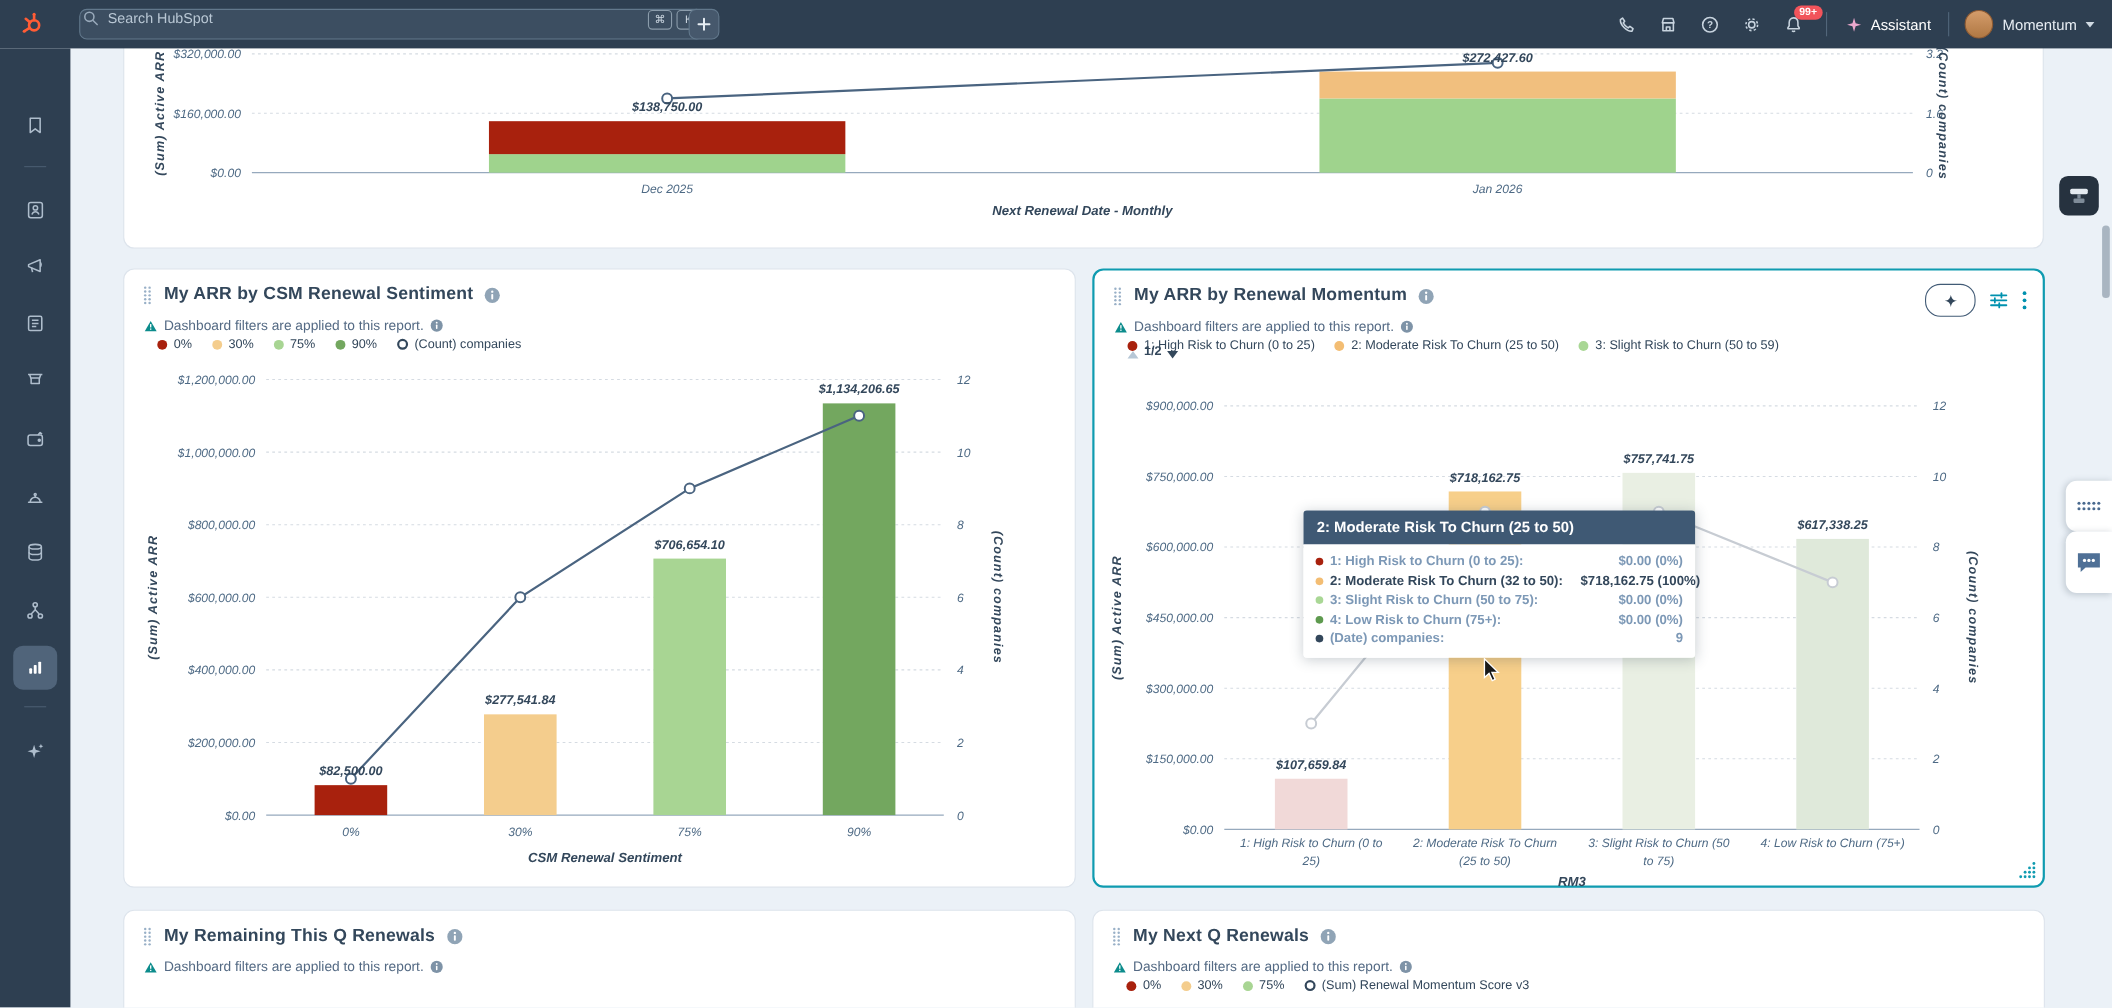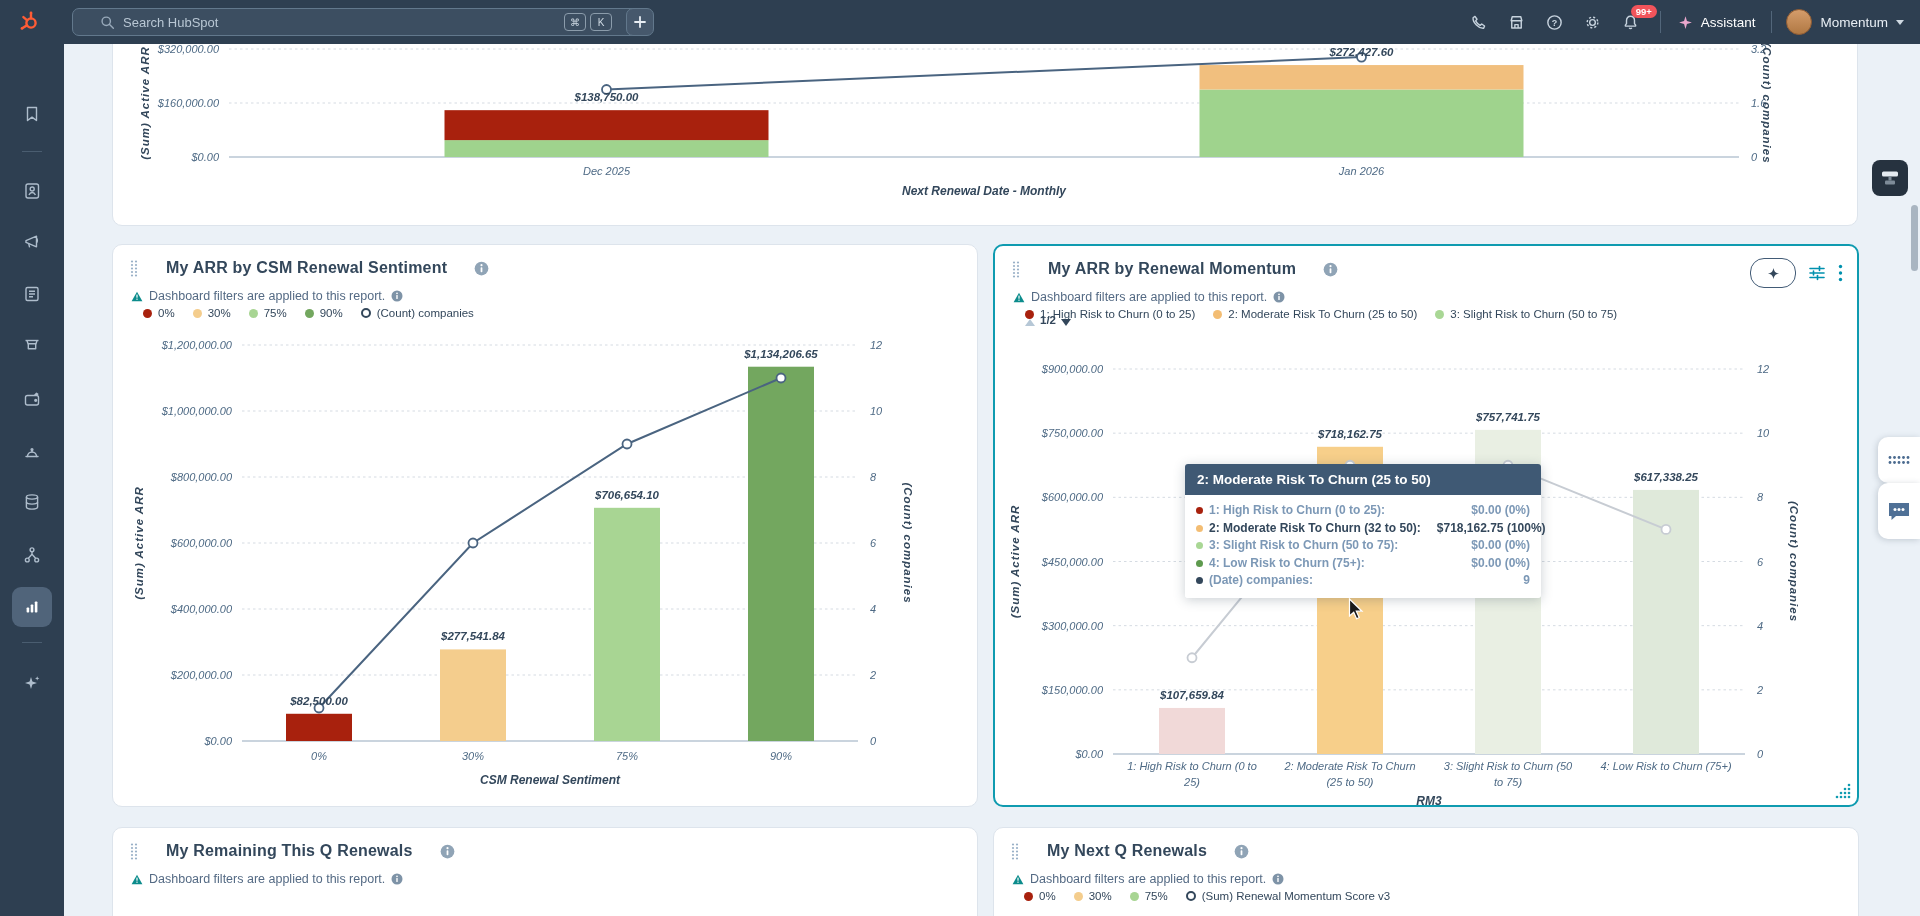--- a/index.html
+++ b/index.html
@@ -2,21 +2,21 @@
 <html><head>
 <meta charset="utf-8">
 <style>
   html,body{margin:0;padding:0;}
   body{width:1920px;height:916px;overflow:hidden;background:#ebf1f7;font-family:"Liberation Sans",sans-serif;}
   #app{position:absolute;top:0;left:0;width:1920px;height:916px;overflow:hidden;}
 
   
   .topnav{position:absolute;left:0;top:0;width:1920px;height:44px;background:#2e3f51;z-index:50;}
   .logo{position:absolute;left:18px;top:10px;width:24px;height:24px;}
-  .search{position:absolute;left:72px;top:8px;width:568px;height:28px;background:#3c4e61;border:1px solid #62788c;border-radius:7px;display:flex;align-items:center;padding:0 27px;box-sizing:border-box;color:#b9c7d4;font-size:13px;}
+  .search{position:absolute;left:72px;top:8px;width:568px;height:28px;background:#3c4e61;border:1px solid #62788c;border-radius:7px;display:flex;padding:0 2px;box-sizing:border-box;color:#b9c7d4;font-size:13px;}
   .search .stext{margin-left:8px;flex:1;}
   .keys{display:flex;gap:4px;}
   .keys kbd{display:inline-flex;align-items:center;justify-content:center;min-width:16px;height:16px;border:1px solid #8b9cab;border-radius:4px;color:#cfdae4;font-family:"Liberation Sans",sans-serif;font-size:10px;padding:0 2px;}
   .addbtn{position:absolute;left:626px;top:8px;width:28px;height:28px;background:#46586c;border:1px solid #62788c;border-radius:7px;padding:0;display:flex;align-items:center;justify-content:center;cursor:pointer;}
   .nav-right{position:absolute;right:12px;top:0;height:44px;display:flex;align-items:center;}
   .nav-icon{width:38px;height:44px;display:flex;align-items:center;justify-content:center;position:relative;cursor:pointer;}
   .nav-badge{position:absolute;top:5px;left:19px;background:#f2545b;color:#fff;font-size:9.5px;font-weight:bold;padding:1.5px 5px;border-radius:8px;line-height:1;}
   .nav-div{width:1px;height:22px;background:#52667a;margin:0 10px;}
   .assistant{display:flex;align-items:center;gap:7px;color:#ffffff;font-size:13.5px;padding:0 6px;cursor:pointer;}
   .account{display:flex;align-items:center;gap:8px;color:#e8eef4;font-size:13.5px;padding:0 4px;cursor:pointer;}
@@ -30,21 +30,21 @@
   .side-active{position:absolute;left:12px;width:40px;height:40px;background:#50647a;border-radius:9px;display:flex;align-items:center;justify-content:center;cursor:pointer;}
 
   
   .card{position:absolute;background:#fff;border:1px solid #dde4ec;border-radius:10px;box-sizing:border-box;}
   .card-top{left:112px;top:-22px;width:1746px;height:248px;}
   .card-sent{left:112px;top:244px;width:866px;height:563px;}
   .card-mom{left:993px;top:244px;width:866px;height:563px;border:2px solid #0f9bb0;}
   .card-rem{left:112px;top:827px;width:866px;height:140px;}
   .card-next{left:993px;top:827px;width:866px;height:140px;}
 
-  .card-head{position:absolute;left:16px;top:14px;display:flex;align-items:center;gap:27px;}
+  .card-head{position:absolute;left:16px;top:14px;display:flex;align-items:center;gap:10px;}
   .card-title{font-size:16px;font-weight:bold;color:#33475b;letter-spacing:.2px;}
   .note{position:absolute;left:18px;top:44px;display:flex;align-items:center;gap:6px;font-size:12.5px;color:#546a84;}
   .legend{position:absolute;left:30px;top:62px;display:flex;align-items:center;gap:18px;font-size:11.5px;color:#33475b;}
   .legend-item{display:flex;align-items:center;}
   .swatch{width:9px;height:9px;border-radius:50%;display:inline-block;margin-right:6px;}
   .swatch.ring{width:6px;height:6px;background:#fff;border:2.2px solid #33475b;}
   .pager{position:absolute;left:30px;top:68px;display:flex;align-items:flex-end;gap:5px;font-size:11.5px;font-weight:bold;color:#33475b;}
   .tri-up{width:0;height:0;border-left:5px solid transparent;border-right:5px solid transparent;border-bottom:7px solid #b6c7d6;cursor:pointer;}
   .tri-down{width:0;height:0;border-left:5px solid transparent;border-right:5px solid transparent;border-top:7px solid #33475b;cursor:pointer;}
   .chart{position:absolute;left:0;font-style:italic;}
@@ -433,21 +433,21 @@
         <span class="legend-item">
           <i class="swatch" style="background: rgb(168, 33, 13);"></i>
           <span>1: High Risk to Churn (0 to 25)</span>
         </span>
         <span class="legend-item">
           <i class="swatch" style="background: rgb(243, 189, 115);"></i>
           <span>2: Moderate Risk To Churn (25 to 50)</span>
         </span>
         <span class="legend-item">
           <i class="swatch" style="background: rgb(169, 215, 149);"></i>
-          <span>3: Slight Risk to Churn (50 to 75)</span>
+          <span>3: Slight Risk to Churn (50 to 59)</span>
         </span>
       </div>
     <div class="pager">
       <span class="tri-up"></span>
       <span>1/2</span>
       <span class="tri-down"></span>
     </div>
     <div class="chart" id="chart-mom"><svg width="866" height="470" viewBox="0 0 866 470">
           <line x1="118" y1="10" x2="750" y2="10" class="gridline"></line>
           <text x="108" y="14" text-anchor="end" class="tick">$900,000.00</text>

